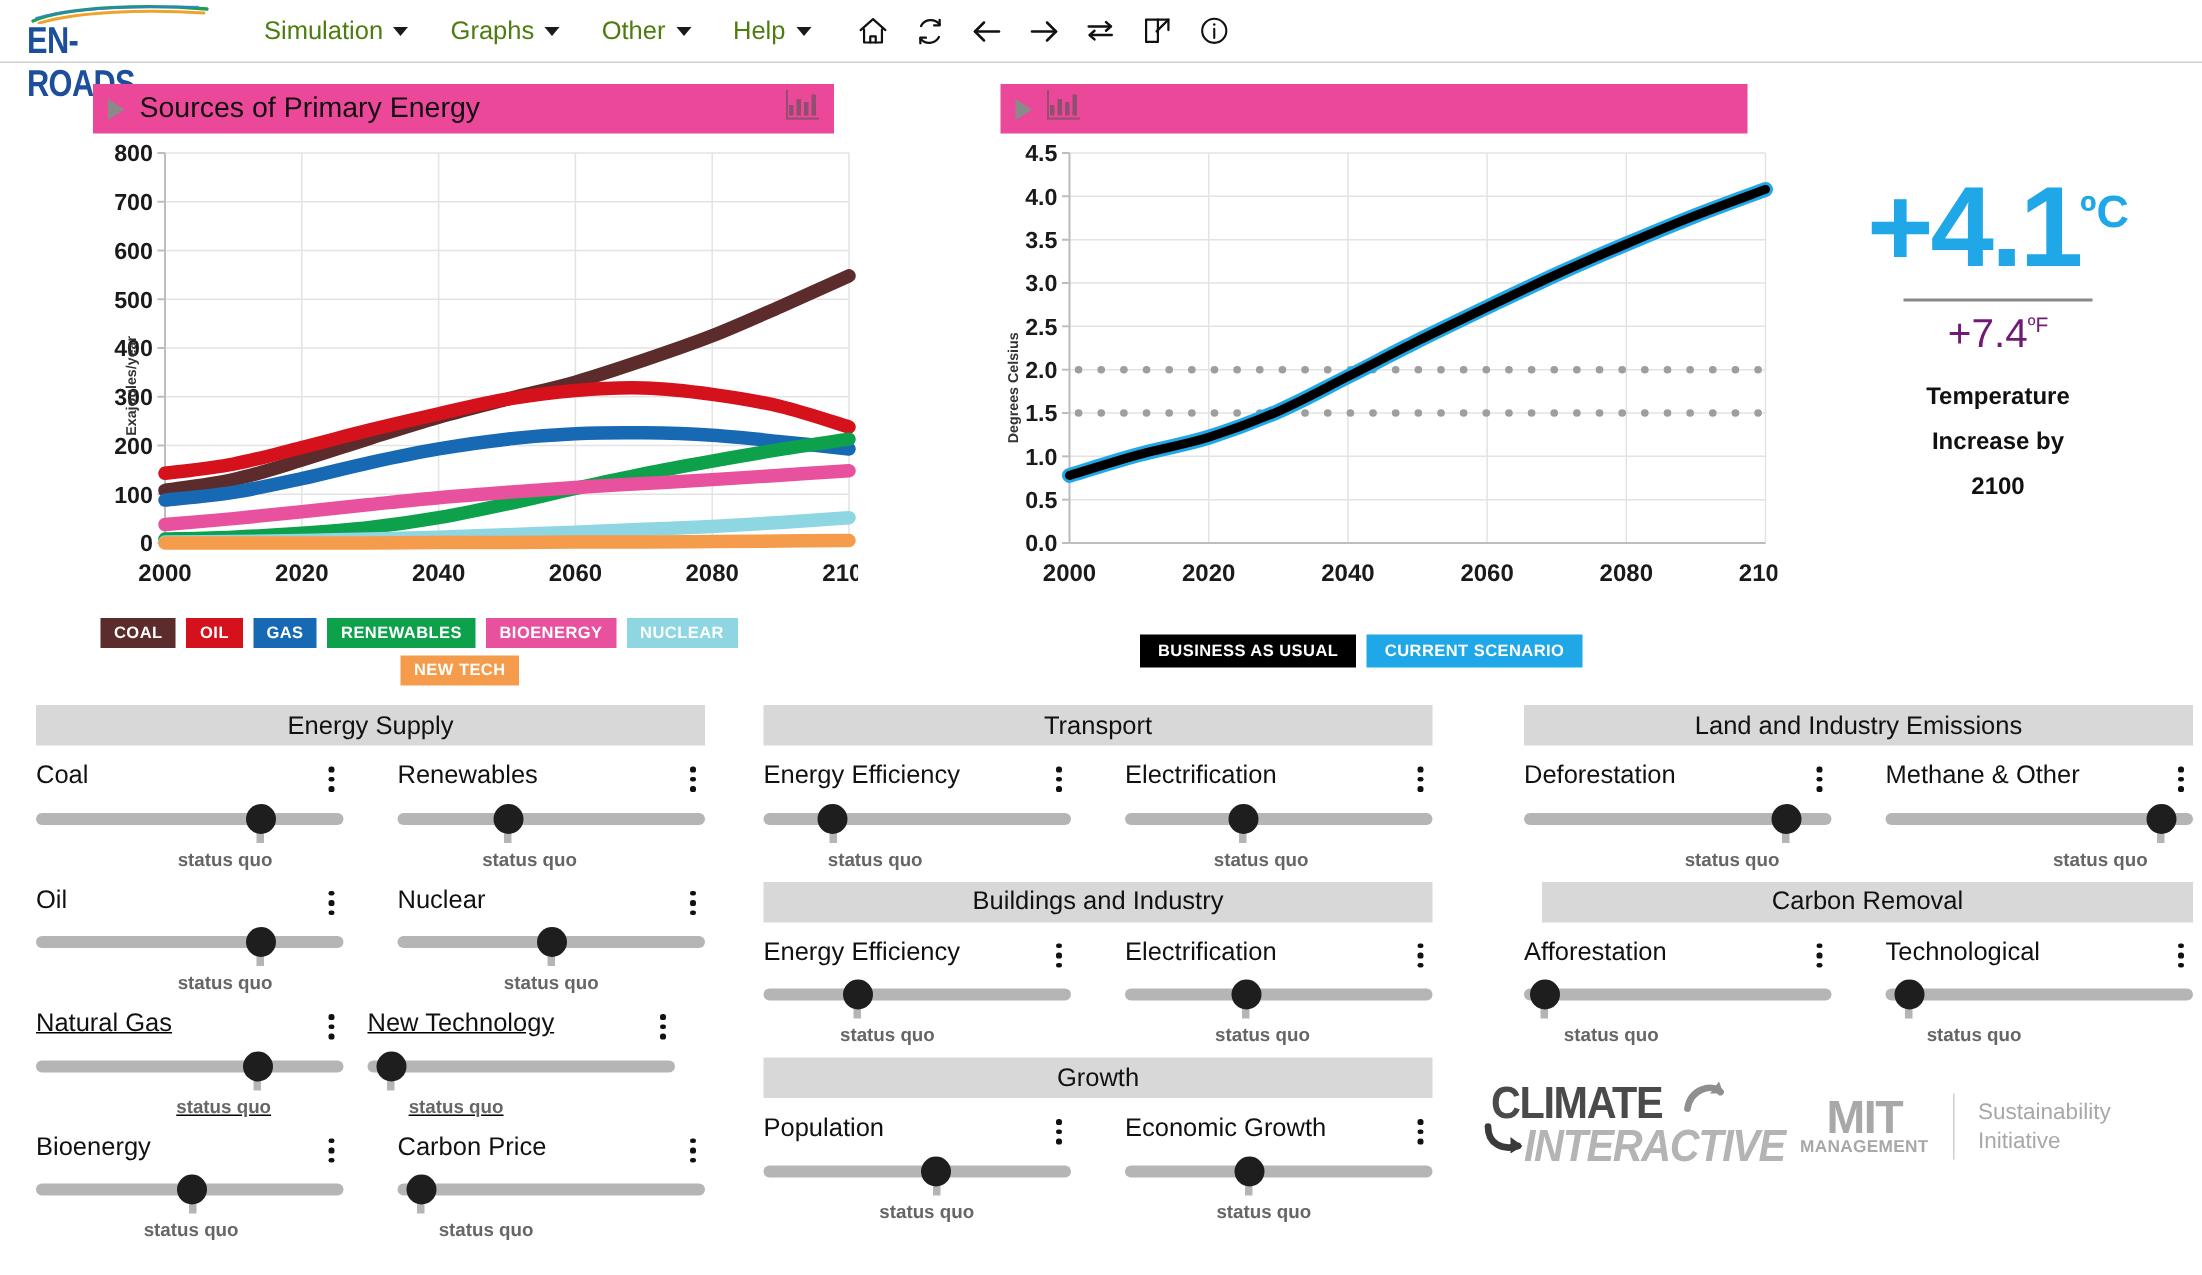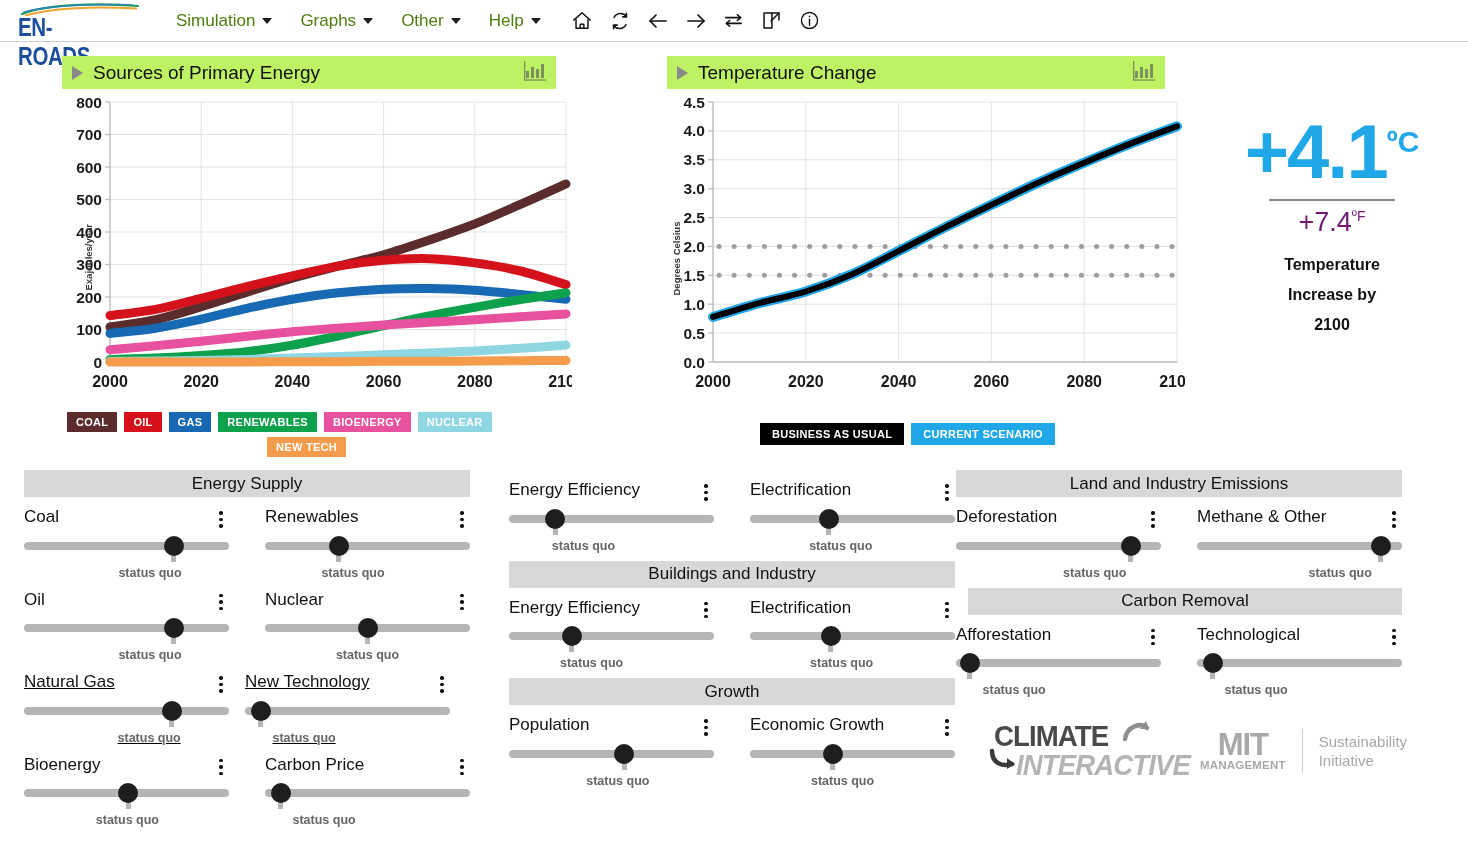--- a/index.html
+++ b/index.html
@@ -31,21 +31,21 @@
     font-size:17px; color:#4d7c0f; padding:6px 14px; cursor:pointer;
     display:flex; align-items:center; gap:7px; white-space:nowrap;
   }
   .caret { width:0;height:0;border-left:5px solid transparent;border-right:5px solid transparent;border-top:6px solid #1a1a1a; display:inline-block; }
   .nav-icons { display:flex; align-items:center; gap:12px; margin-left:14px; }
   .nicon { width:26px; height:26px; display:flex; align-items:center; justify-content:center; cursor:pointer; }
   .nicon svg { display:block; }
 
   
   .panel-head {
-    position:absolute; height:33px; background:#bef264;
+    position:absolute; height:33px; background:#ec4899;
     display:flex; align-items:center; padding:0 10px;
   }
   .ph-tri { width:0;height:0;border-top:7px solid transparent;border-bottom:7px solid transparent;border-left:11px solid #8a8a8a; margin-right:10px; cursor:pointer;}
   .ph-title { font-size:19px; color:#111; flex:1; }
   .ph-chart-icon { cursor:pointer; opacity:.62; }
 
   
   .chart-box { position:absolute; }
   .axis-label-y {
     position:absolute; font-size:9.5px; font-weight:bold; color:#333;
@@ -261,21 +261,20 @@
     <span class="legend-chip" style="background: rgb(12, 161, 74);">RENEWABLES</span>
     <span class="legend-chip" style="background: rgb(232, 81, 158);">BIOENERGY</span>
     <span class="legend-chip" style="background: rgb(142, 214, 226);">NUCLEAR</span>
   </div>
   <div class="legend-row" style="left:267px; top:437px;">
     <span class="legend-chip" style="background: rgb(245, 155, 76);">NEW TECH</span>
   </div>
 
   <div class="panel-head" style="left:667px; top:56px; width:498px;">
     <span class="ph-tri"></span>
-    <span class="ph-title">Temperature Change</span>
     <span class="ph-chart-icon">
       <svg width="22" height="20" viewBox="0 0 22 20">
         <rect x="2" y="10" width="3" height="7" fill="#555"></rect>
           <rect x="7" y="6" width="3" height="11" fill="#555"></rect>
         <rect x="12" y="8" width="3" height="9" fill="#555"></rect>
           <rect x="17" y="3" width="3" height="14" fill="#555"></rect>
         <rect x="0" y="18.4" width="22" height="1.3" fill="#555"></rect>
           <rect x="0" y="0" width="1.3" height="19" fill="#555"></rect>
       </svg>
     </span>
@@ -491,20 +490,23 @@
           <div class="track-wrap">
             <div class="track"></div>
             <div class="tickmark" style="left: 13.12px;"></div>
             <div class="knob" style="left: 5.62px;"></div>
           </div>
           <div class="sq" style="margin-left: -86.88px;">status quo</div>
         </div>
       </div>
     </div>
   <div class="slider-col" id="col1" style="left:509px; top:470px; width:446px;">
+      <div class="group-head">
+        <span>Transport</span>
+      </div>
       <div class="row2" style="margin-top: 10px; gap: 36px;">
         <div class="slider-cell" style="width: 205px;">
           <div class="sl-label-row">
             <span class="sl-label">Energy Efficiency</span>
             <span class="kebab">
               <i></i>
               <i></i>
               <i></i>
             </span>
           </div>
@@ -600,21 +602,21 @@
           </div>
           <div class="track-wrap">
             <div class="track"></div>
             <div class="tickmark" style="left: 80.09px;"></div>
             <div class="knob" style="left: 72.59px;"></div>
           </div>
           <div class="sq" style="margin-left: -19.91px;">status quo</div>
         </div>
       </div>
     </div>
-  <div class="slider-col" id="col2" style="left:956px; top:470px; width:446px;">
+  <div class="slider-col" id="col2" style="left:1016px; top:470px; width:446px;">
       <div class="group-head">
         <span>Land and Industry Emissions</span>
       </div>
       <div class="row2" style="margin-top: 10px; gap: 36px;">
         <div class="slider-cell" style="width: 205px;">
           <div class="sl-label-row">
             <span class="sl-label">Deforestation</span>
             <span class="kebab">
               <i></i>
               <i></i>

